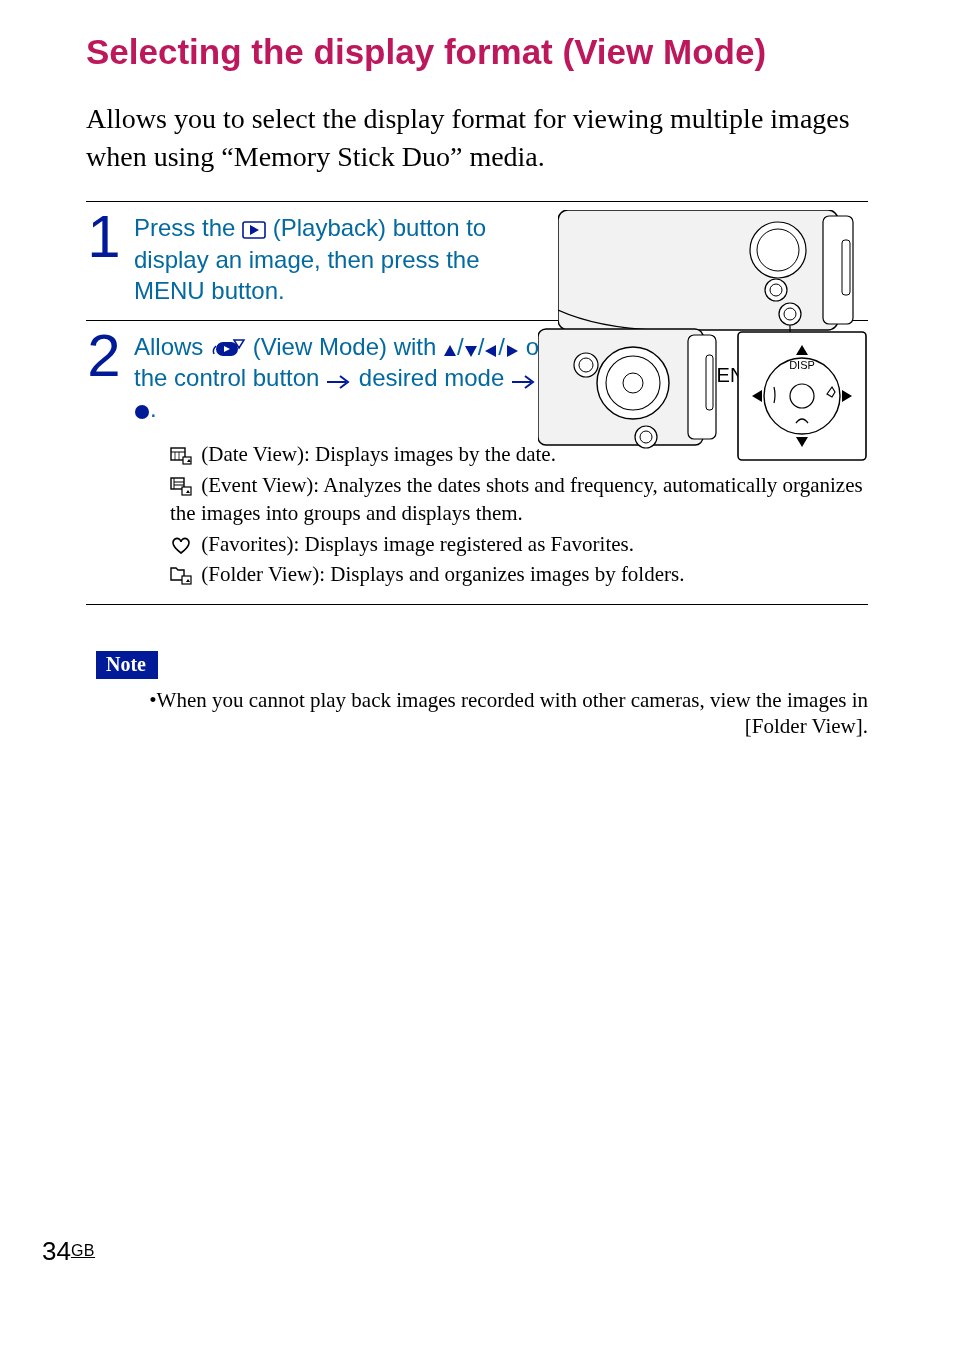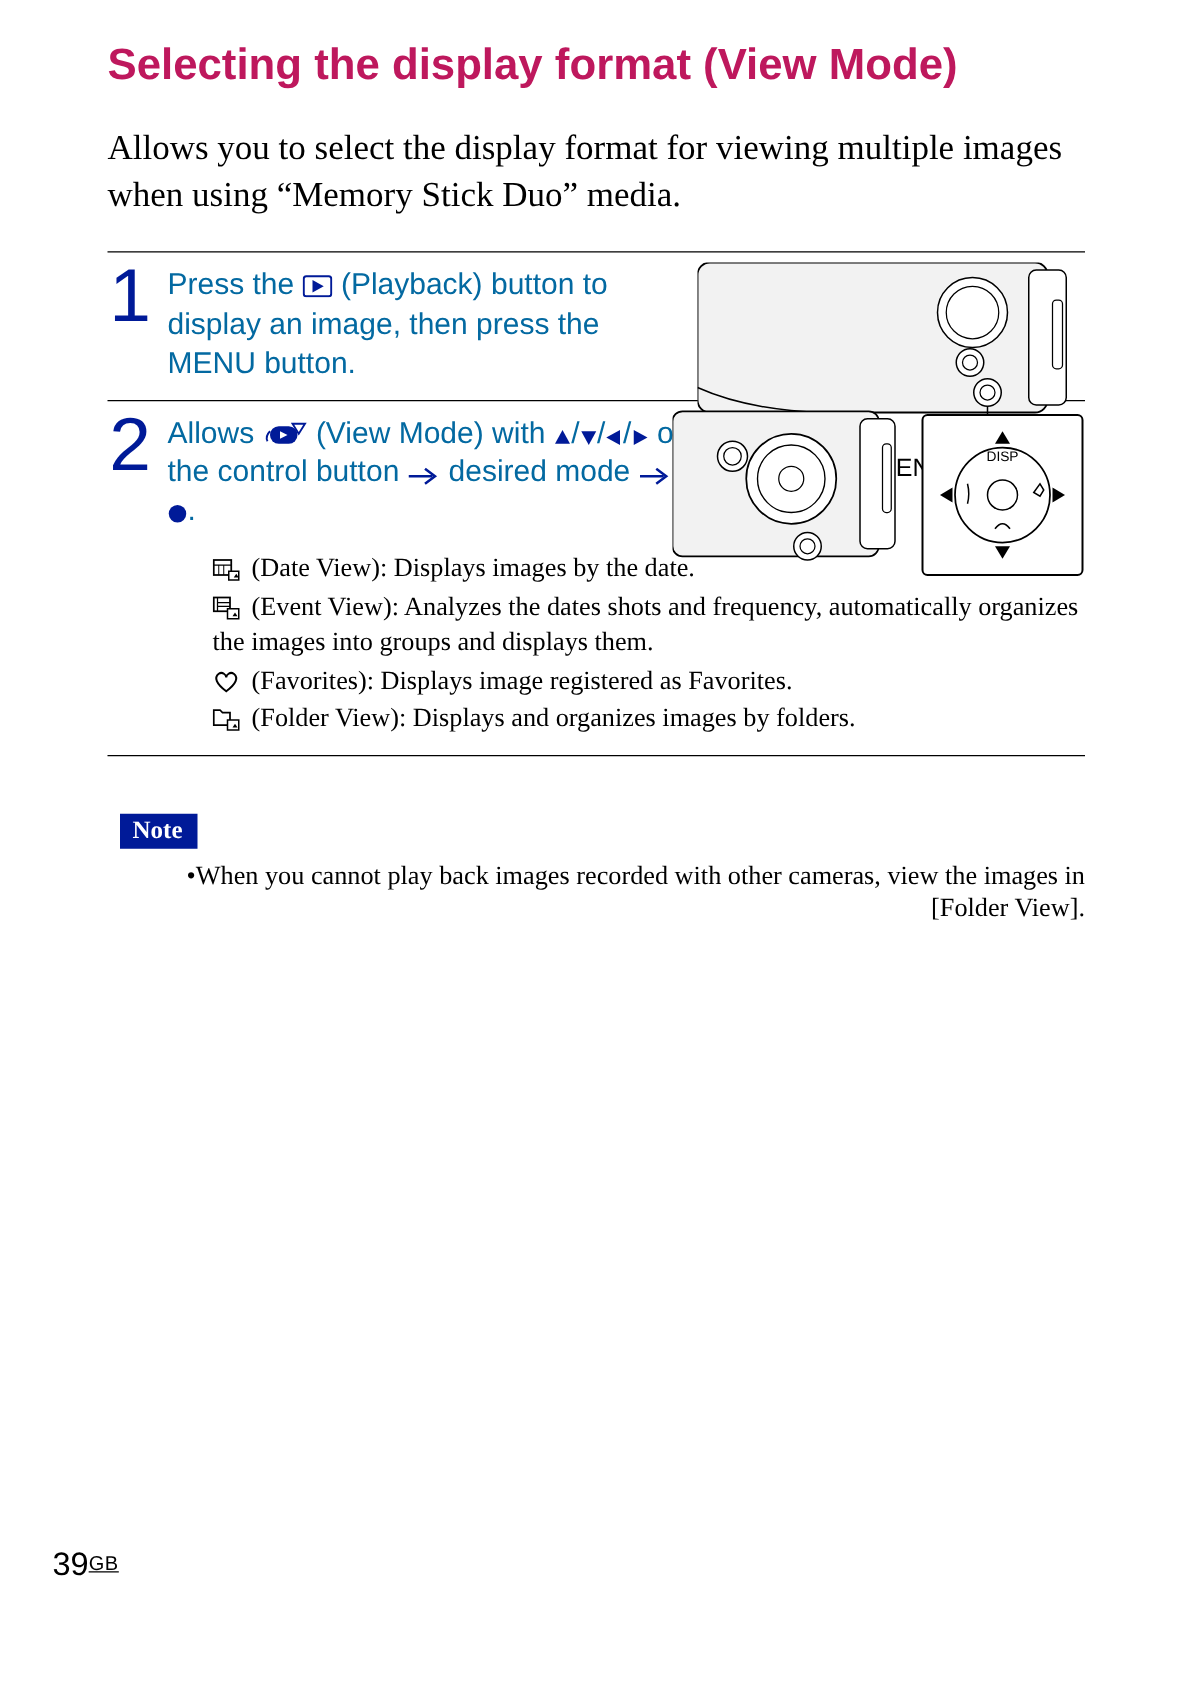--- a/index.html
+++ b/index.html
@@ -272,14 +272,14 @@
 
   </div>
 
   <div class="note-box">Note</div>
   <div class="note-list">
     <span class="bullet">•</span><span>When you cannot play back images recorded with other cameras, view the images in [Folder View].</span>
   </div>
 </div>
 
 <div class="page-num">
-  <span>39</span><span class="gb">GB</span>
+  <span>34</span><span class="gb">GB</span>
 </div>
 
 </body></html>

